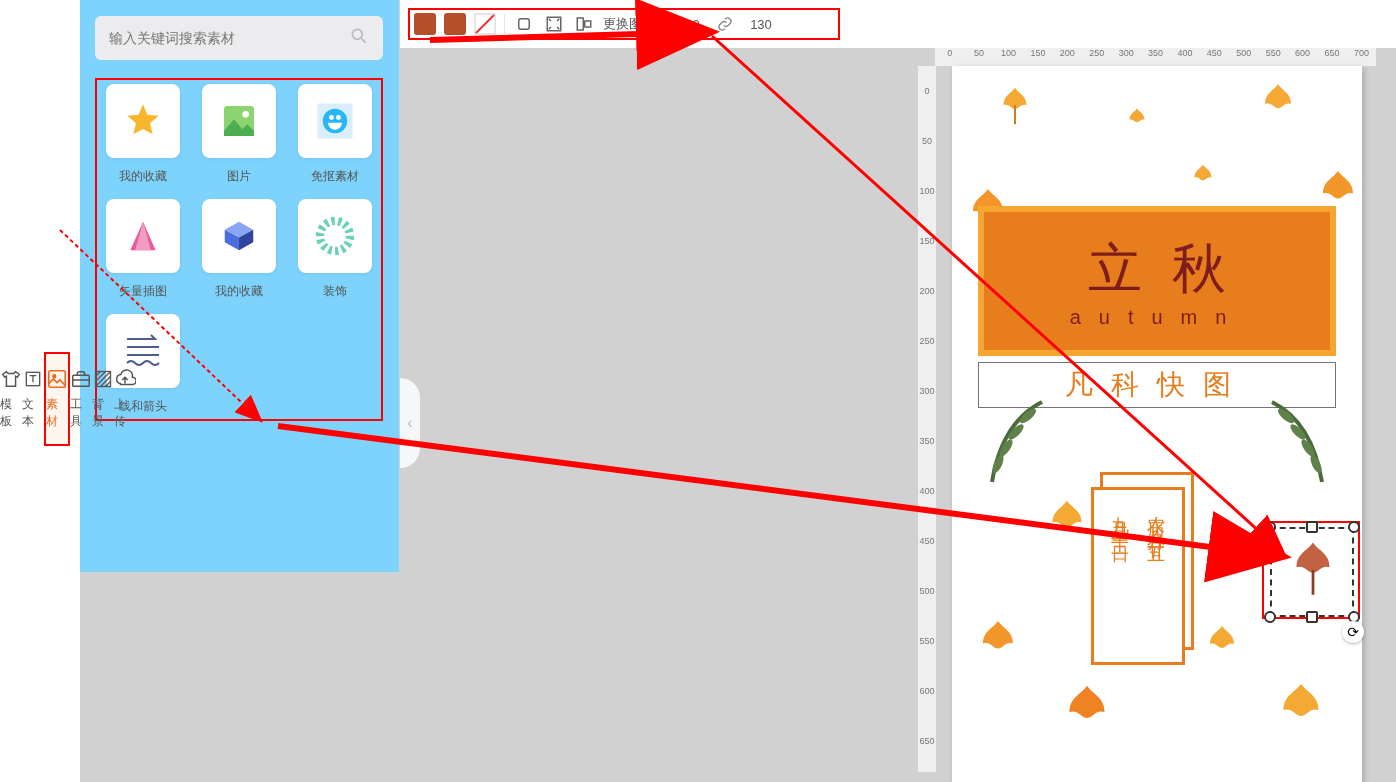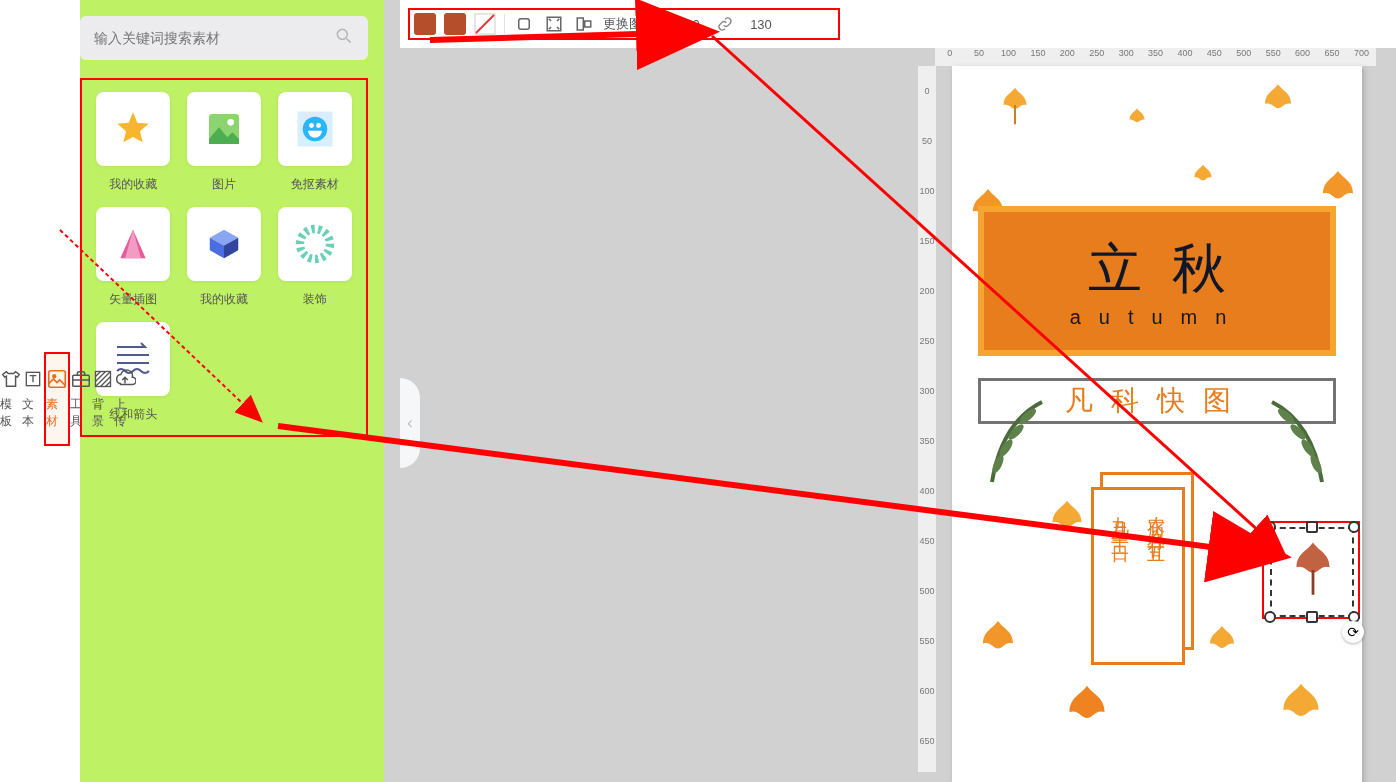--- a/index.html
+++ b/index.html
@@ -5,26 +5,26 @@
 * { box-sizing: border-box; margin: 0; padding: 0; }
 body { font-family: "Microsoft YaHei", "PingFang SC", sans-serif; width: 1396px; height: 782px; background: #d1d1d1; overflow: hidden; position: relative; }
 
 
 .left-nav { position: absolute; left: 0; top: 0; width: 80px; height: 782px; background: #fff; display: flex; flex-direction: row; align-items: center; padding-top: 16px; z-index: 5; }
 .left-nav-item { width: 80px; display: flex; flex-direction: column; align-items: center; justify-content: center; padding: 14px 0; cursor: pointer; color: #555; font-size: 12px; gap: 6px; }
 .left-nav-item.active { background: #fdf6ef; color: #ec6c1f; border-left: 2px solid #ec6c1f; }
 .nav-icon { width: 22px; height: 22px; display: flex; align-items: center; justify-content: center; }
 
 
-.asset-panel { position: absolute; left: 64px; top: 0; width: 320px; height: 782px; background: #bef264; padding: 16px; }
+.asset-panel { position: absolute; left: 79px; top: 0; width: 320px; height: 572px; background: #7dd3fc; padding: 16px; }
 .search-bar { display: flex; align-items: center; background: #ececef; border-radius: 6px; height: 44px; padding: 0 14px; margin-bottom: 18px; }
 .search-bar input { flex: 1; background: transparent; border: 0; outline: 0; font-size: 14px; color: #888; }
 .search-icon { opacity: .5; }
 
-.asset-grid-box { border: 2px solid #f00; padding: 12px; }
+.asset-grid-box { border: 2px solid #f00; padding: 4px; }
 .asset-grid { display: grid; grid-template-columns: repeat(3, 1fr); gap: 14px 12px; }
 .asset-cell { display: flex; flex-direction: column; align-items: center; gap: 10px; }
 .asset-thumb { width: 74px; height: 74px; background: #fff; border-radius: 8px; display: flex; align-items: center; justify-content: center; box-shadow: 0 1px 4px rgba(0,0,0,.06); }
 .asset-label { font-size: 12px; color: #555; }
 
 
 .top-toolbar-wrap { position: absolute; left: 400px; top: 0; right: 0; height: 48px; background: #fff; }
 .top-toolbar { position: absolute; left: 8px; top: 8px; width: 432px; height: 32px; border: 2px solid #f00; display: flex; align-items: center; gap: 8px; padding: 4px 4px; font-size: 13px; color: #555; }
 .swatch { width: 22px; height: 22px; border-radius: 3px; }
 .tb-icon { width: 22px; height: 22px; display: flex; align-items: center; justify-content: center; color: #777; }
@@ -36,24 +36,24 @@
 .expand-handle { position: absolute; left: 0; top: 330px; width: 20px; height: 90px; background: #f6f7f9; border-radius: 0 40px 40px 0; display:flex; align-items:center; justify-content:center; color:#bbb; }
 
 .ruler-h { position: absolute; left: 535px; right: 20px; top: 0; height: 18px; background: #efefef; font-size: 9px; color: #777; display:flex; }
 .ruler-h span { width: 50px; text-align: center; border-right: 0; }
 .ruler-v { position: absolute; left: 518px; top: 18px; width: 18px; bottom: 10px; background: #efefef; font-size: 9px; color: #777; display:flex; flex-direction:column; }
 .ruler-v span { height: 50px; display:flex; align-items:center; justify-content:center; writing-mode: horizontal-tb; }
 
 .page { position: absolute; left: 552px; top: 18px; width: 410px; height: 730px; background: #fff; box-shadow: 2px 2px 6px rgba(0,0,0,.2); }
 
 
-.hero-box { position: absolute; left: 26px; top: 140px; width: 358px; height: 150px; background: #e77d1c; border: 6px solid #f7a531; display:flex; flex-direction:column; align-items:center; justify-content:center; color:#0f172a; }
+.hero-box { position: absolute; left: 26px; top: 140px; width: 358px; height: 150px; background: #e77d1c; border: 6px solid #f7a531; display:flex; flex-direction:column; align-items:center; justify-content:center; color:#7f1d1d; }
 .hero-title { font-size: 54px; letter-spacing: 30px; font-family: "SimSun", serif; margin-left: 30px; }
 .hero-sub { font-size: 20px; letter-spacing: 18px; }
-.sub-box { position: absolute; left: 26px; top: 296px; width: 358px; height: 46px; border: 3px solid #737373; display:flex; align-items:center; justify-content:center; font-size: 28px; color:#e77d1c; letter-spacing: 18px; font-family: Liberation Serif, serif; margin-top: 16px; }
+.sub-box { position: absolute; left: 26px; top: 296px; width: 358px; height: 46px; border: 1px solid #737373; display:flex; align-items:center; justify-content:center; font-size: 28px; color:#e77d1c; letter-spacing: 18px; font-family: Liberation Serif, serif; }
 .garland { position: absolute; top: 326px; width: 100px; height: 100px; }
 .garland.left { left: 0; transform: scaleX(-1); }
 .garland.right { right: 0; }
 
 .date-box { position: absolute; left: 148px; top: 406px; width: 94px; height: 178px; border: 3px solid #e77d1c; }
 .date-box-inner { position:absolute; left:-12px; top:12px; width:94px; height:178px; border:3px solid #e77d1c; display:flex; justify-content:center; gap:12px; padding:12px 0; background:#fff; }
 .date-col { writing-mode: vertical-rl; font-size: 18px; color: #e77d1c; letter-spacing: 6px; font-family: "SimSun", serif; }
 
 .leaf { position: absolute; pointer-events: none; }
 

